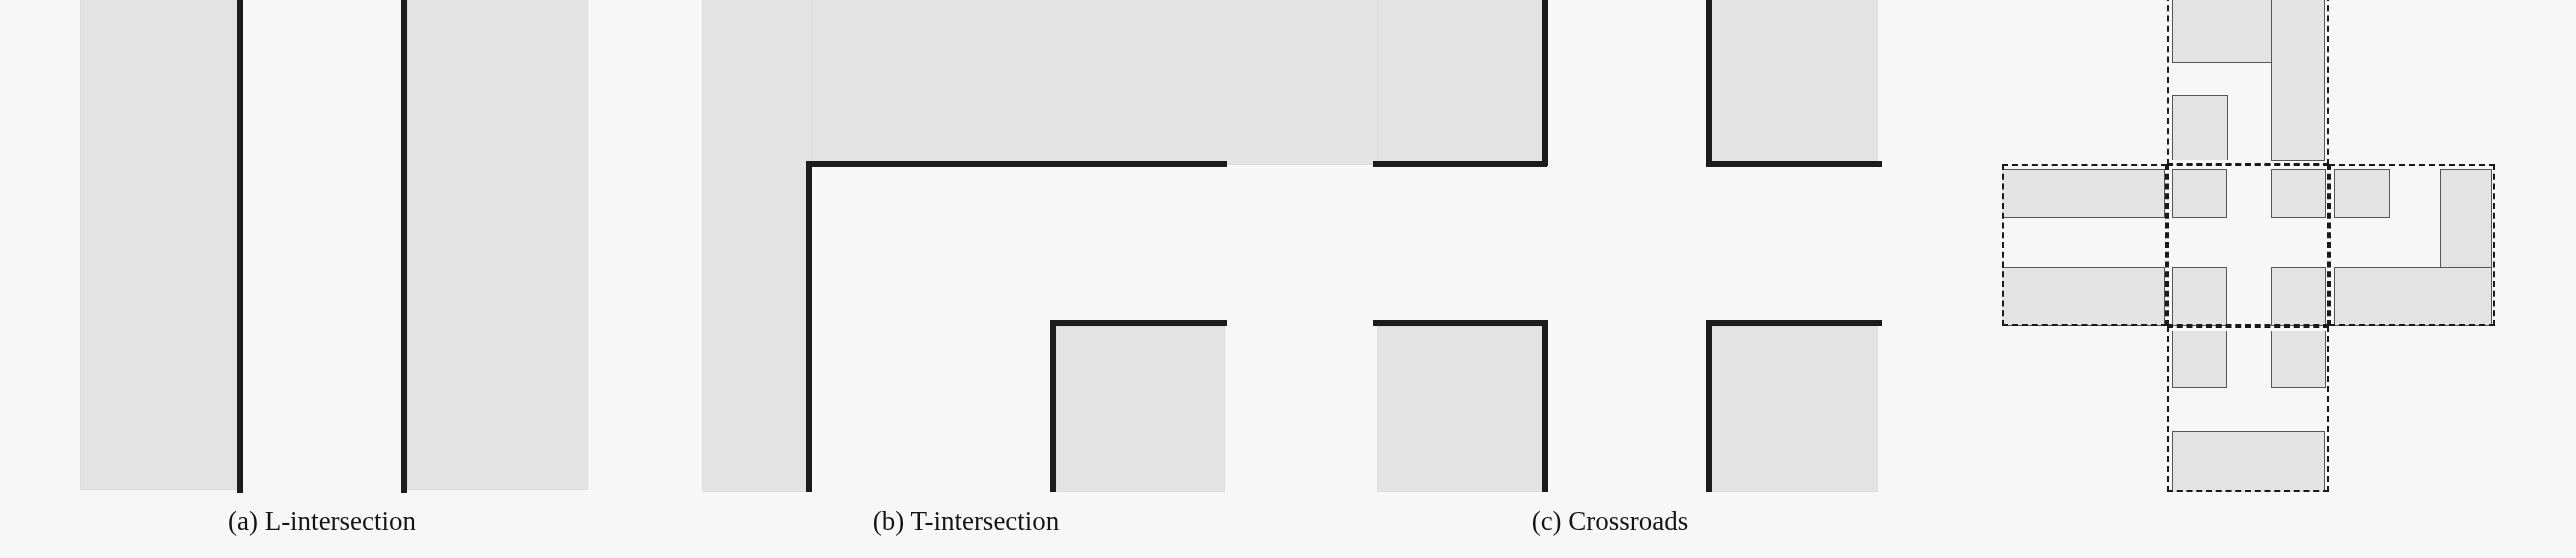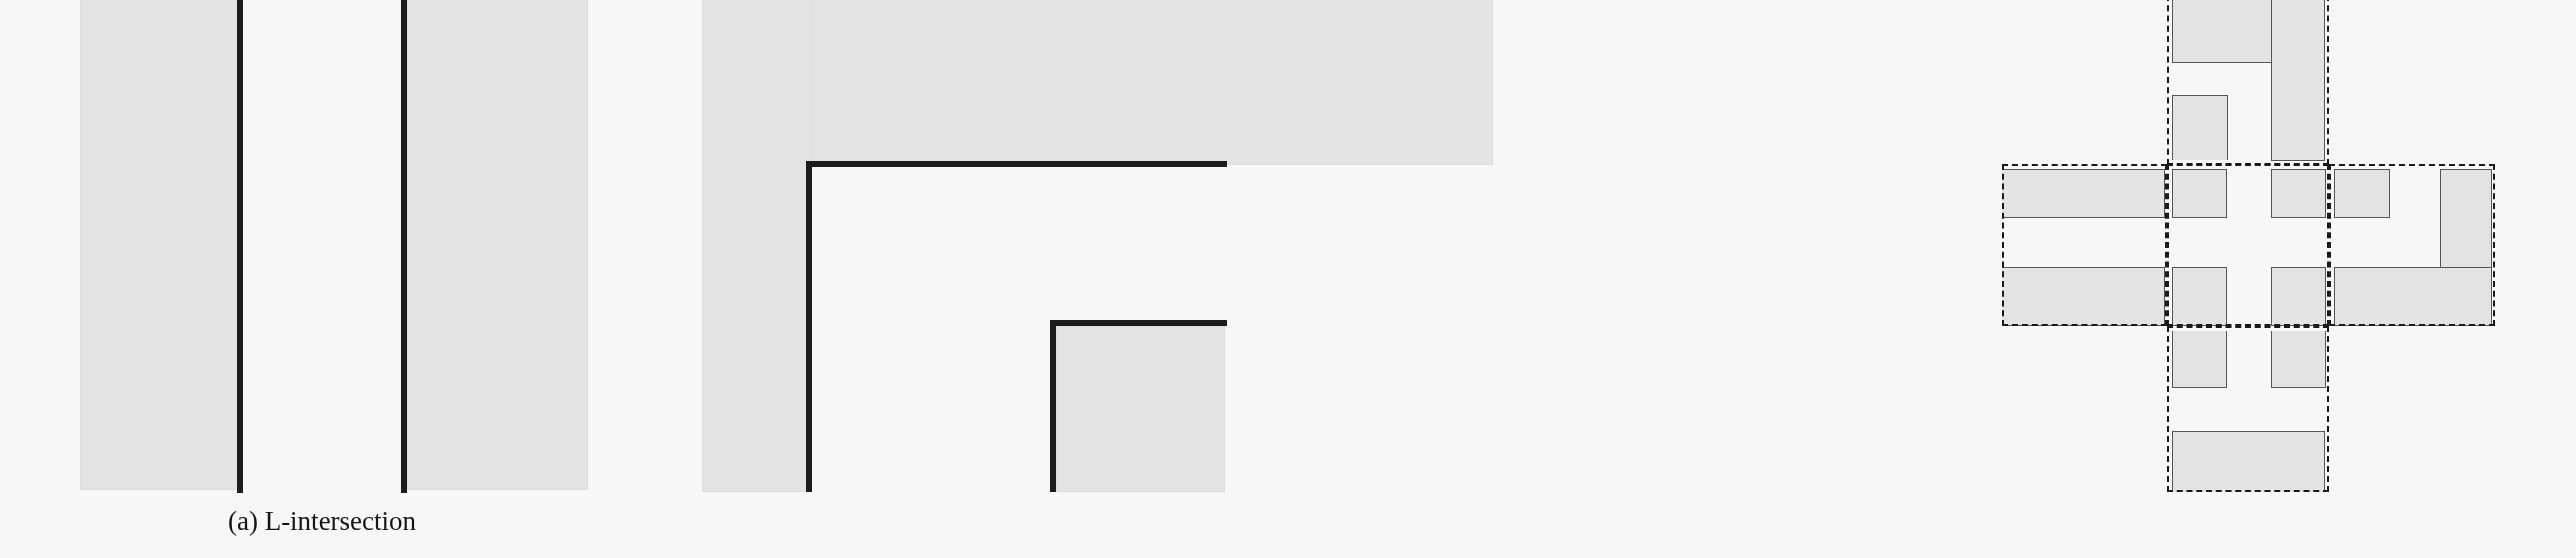--- a/index.html
+++ b/index.html
@@ -91,22 +91,46 @@
       <div class="block hair" style="left:58px; top:-6.8px; width:110px; height:499px;"></div>
 
       <div class="edge" style="left:162px; top:161px; width:421px; height:5.5px;"></div>
       <div class="edge" style="left:162px; top:161px; width:5.5px; height:331px;"></div>
 
       <div class="block hair" style="left:412px; top:326px; width:169px; height:166px;"></div>
       <div class="edge" style="left:406px; top:320px; width:177px; height:5.5px;"></div>
       <div class="edge" style="left:406px; top:320px; width:5.5px; height:172px;"></div>
 
     </div>
+    <div class="caption">(b) T-intersection</div>
   </div>
 
+  <div class="panel" style="left:1288px">
+    <div class="stage">
+
+      <div class="block hair" style="left:89px; top:-6.8px; width:167px; height:169px;"></div>
+      <div class="block hair" style="left:421px; top:-6.8px; width:169px; height:169px;"></div>
+      <div class="block hair" style="left:89px; top:326px; width:167px; height:166px;"></div>
+      <div class="block hair" style="left:421px; top:326px; width:169px; height:166px;"></div>
+
+      <div class="edge" style="left:85px; top:161px; width:174px; height:5.5px;"></div>
+      <div class="edge" style="left:254px; top:-6.8px; width:5.5px; height:173px;"></div>
+
+      <div class="edge" style="left:418px; top:161px; width:176px; height:5.5px;"></div>
+      <div class="edge" style="left:418px; top:-6.8px; width:5.5px; height:173px;"></div>
+
+      <div class="edge" style="left:85px; top:320px; width:174px; height:5.5px;"></div>
+      <div class="edge" style="left:254px; top:320px; width:5.5px; height:172px;"></div>
+
+      <div class="edge" style="left:418px; top:320px; width:176px; height:5.5px;"></div>
+      <div class="edge" style="left:418px; top:320px; width:5.5px; height:172px;"></div>
+
+    </div>
+    <div class="caption">(c) Crossroads</div>
+  </div>
 
   <div class="panel" style="left:1932px">
     <div class="stage">
 
       <div class="block" style="left:240px; top:-5.5px; width:153px; height:68px; border:0.7px solid #555; border-top:none;"></div>
       <div class="block" style="left:339px; top:-5.5px; width:54px; height:166px; border:0.7px solid #555; border-top:none;"></div>
       <div class="block" style="left:240px; top:95px; width:56px; height:65px; border:0.7px solid #555; border-bottom:none;"></div>
 
       <div class="block" style="left:70px; top:169px; width:163px; height:49px; border:0.7px solid #555; border-left:none;"></div>
       <div class="block" style="left:70px; top:267px; width:163px; height:59px; border:0.7px solid #555; border-left:none;"></div>

